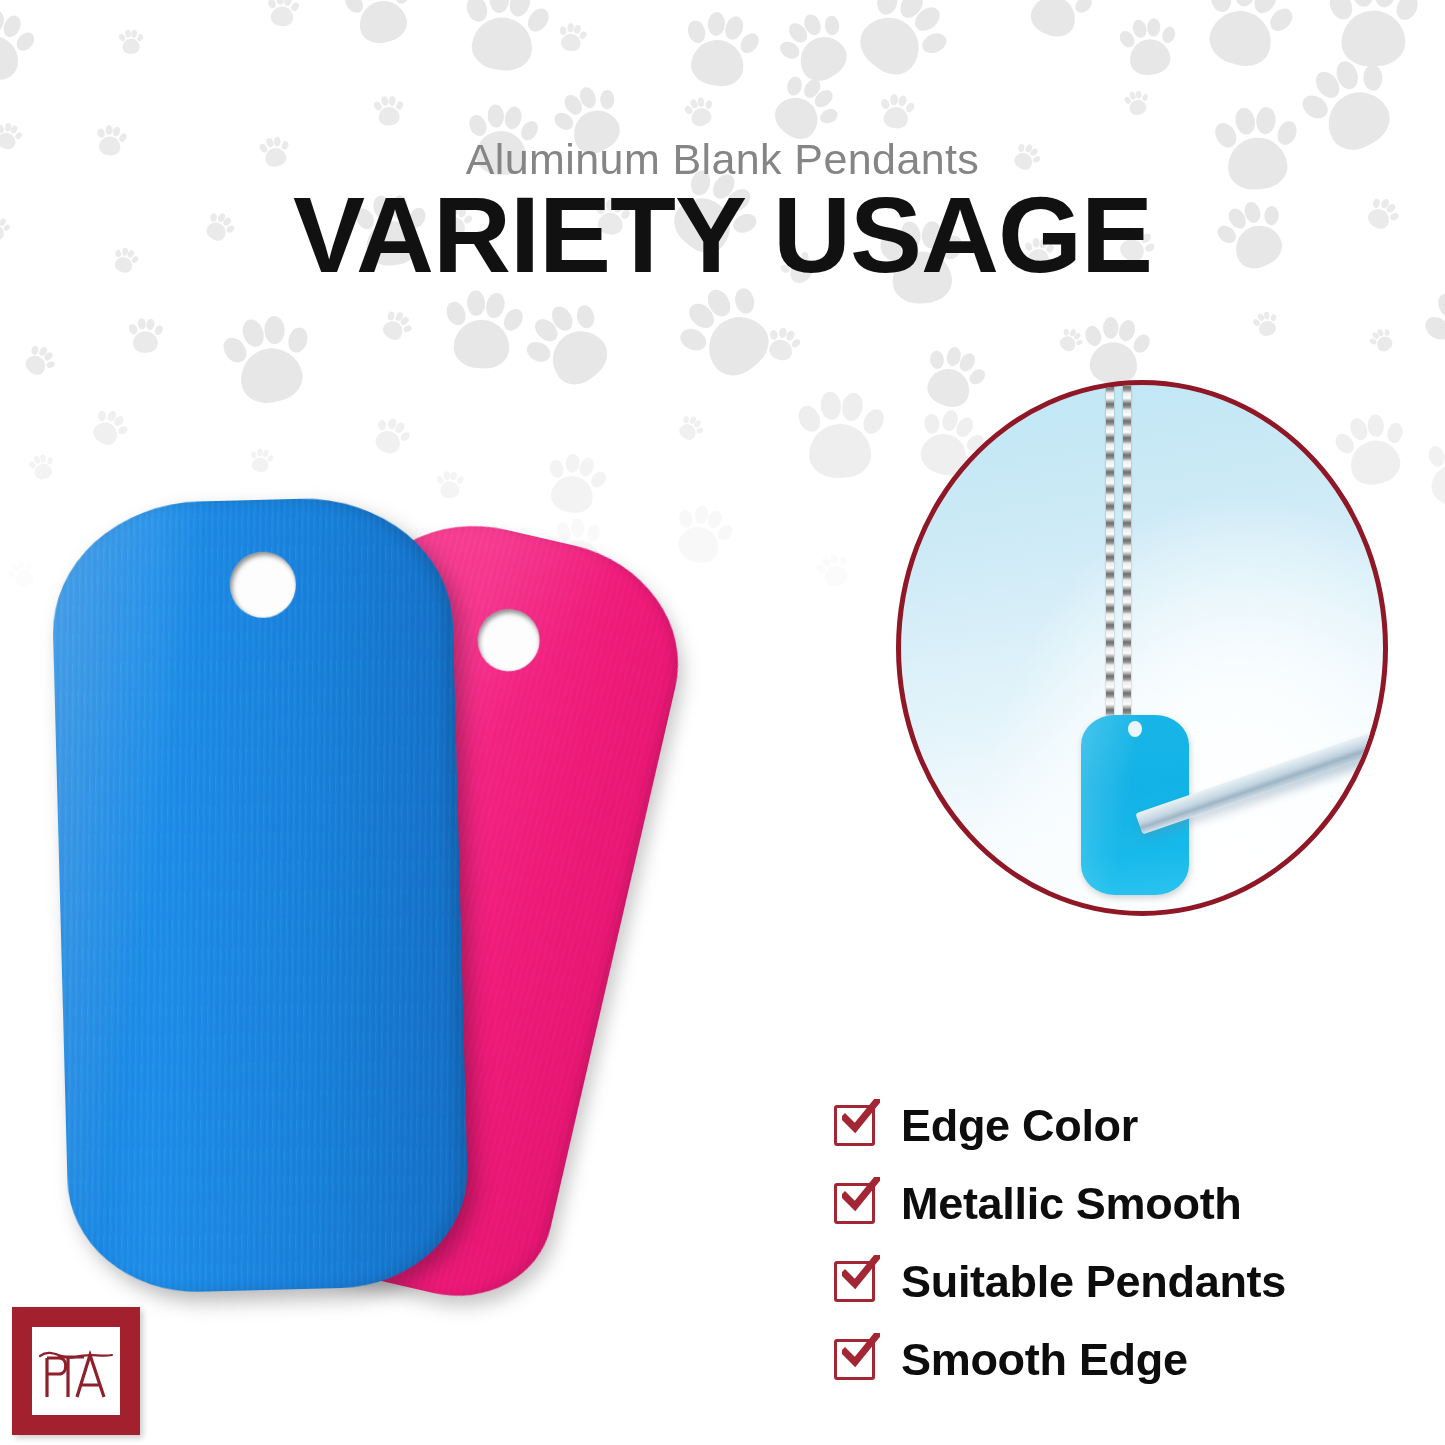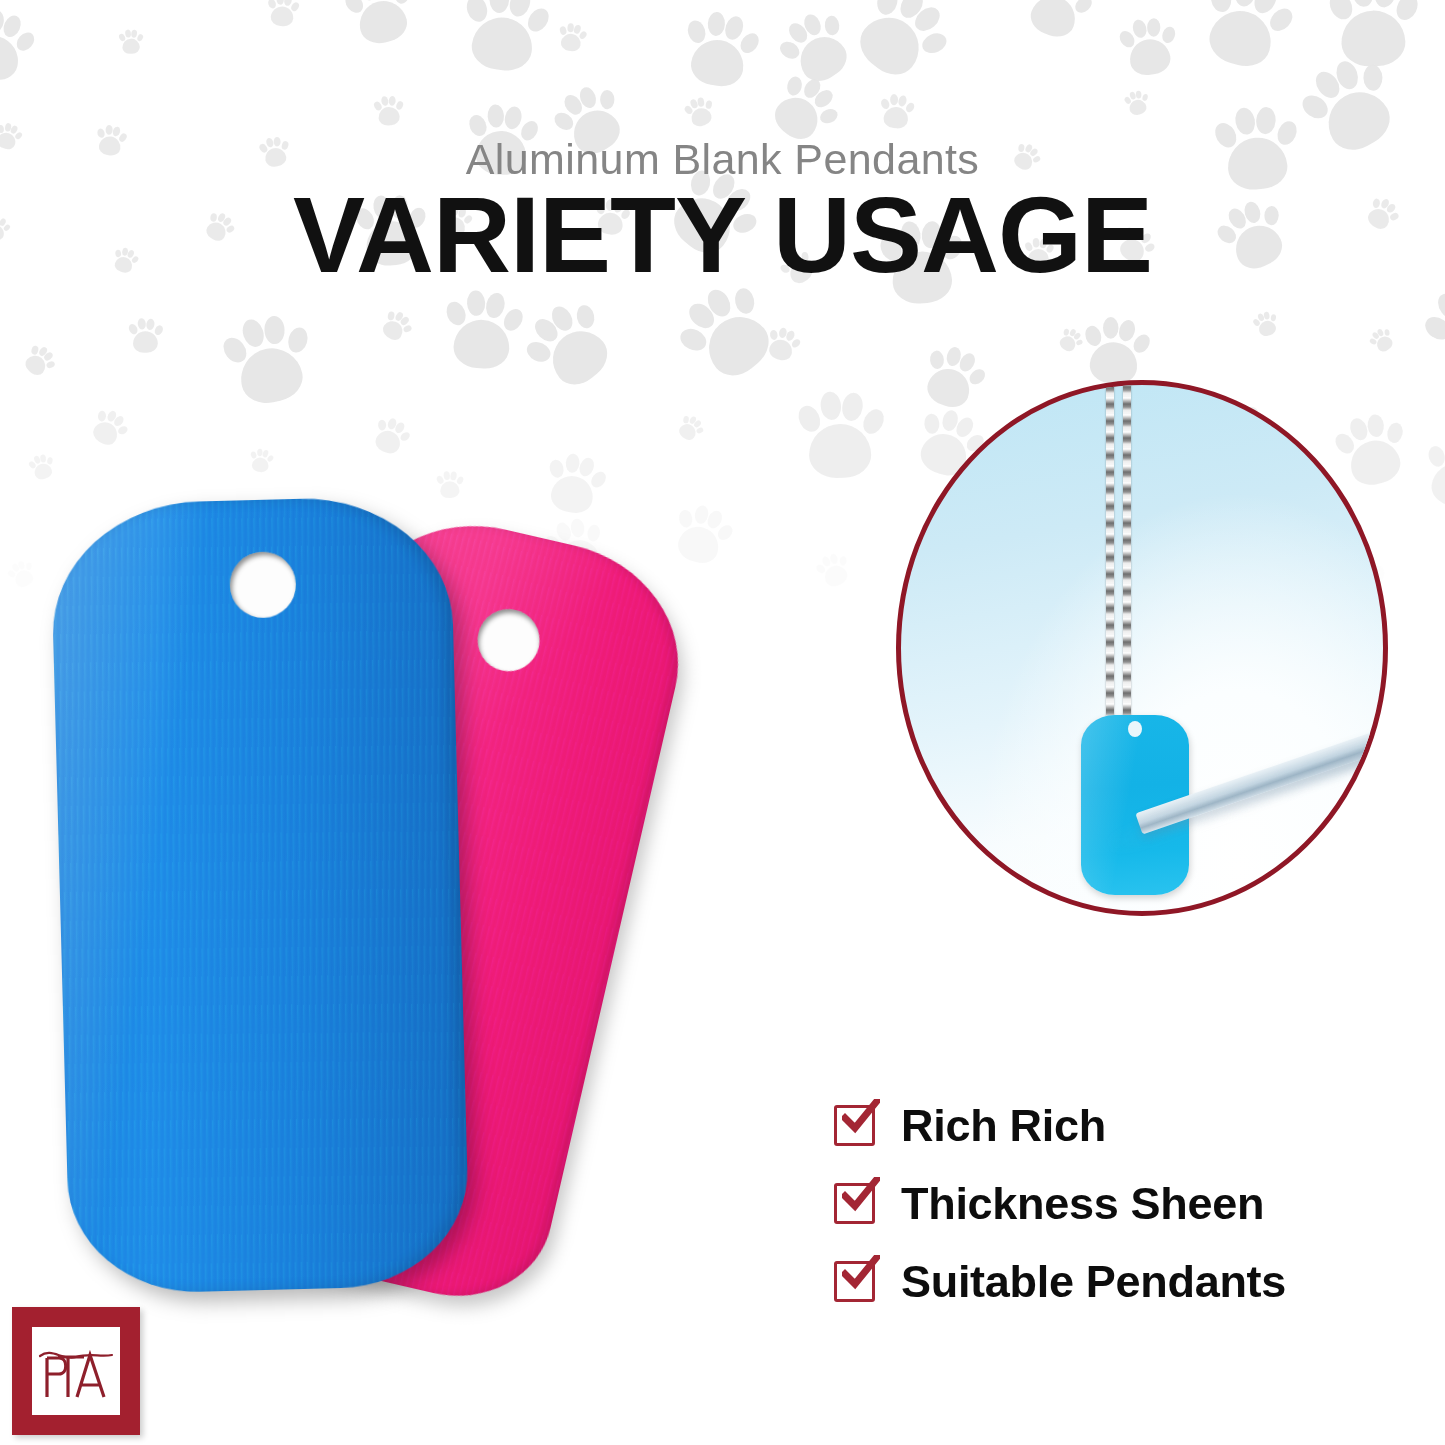--- a/index.html
+++ b/index.html
@@ -899,41 +899,49 @@
   </div>
 
   <div id="feature-list">
 
     <div class="feature-row">
       <span class="checkbox">
         <svg class="tick" viewBox="0 0 38 36">
           <path d="M3 19 L13 29 L35 2" fill="none" stroke="#a32634" stroke-width="7" stroke-linecap="square" stroke-linejoin="miter"></path>
         </svg>
       </span>
-      <span class="feature-label">Rich Rich</span>
+      <span class="feature-label">Edge Color</span>
     </div>
 
     <div class="feature-row">
       <span class="checkbox">
         <svg class="tick" viewBox="0 0 38 36">
           <path d="M3 19 L13 29 L35 2" fill="none" stroke="#a32634" stroke-width="7" stroke-linecap="square" stroke-linejoin="miter"></path>
         </svg>
       </span>
-      <span class="feature-label">Thickness Sheen</span>
+      <span class="feature-label">Metallic Smooth</span>
     </div>
 
     <div class="feature-row">
       <span class="checkbox">
         <svg class="tick" viewBox="0 0 38 36">
           <path d="M3 19 L13 29 L35 2" fill="none" stroke="#a32634" stroke-width="7" stroke-linecap="square" stroke-linejoin="miter"></path>
         </svg>
       </span>
       <span class="feature-label">Suitable Pendants</span>
     </div>
 
+    <div class="feature-row">
+      <span class="checkbox">
+        <svg class="tick" viewBox="0 0 38 36">
+          <path d="M3 19 L13 29 L35 2" fill="none" stroke="#a32634" stroke-width="7" stroke-linecap="square" stroke-linejoin="miter"></path>
+        </svg>
+      </span>
+      <span class="feature-label">Smooth Edge</span>
+    </div>
 
   </div>
 
   <div id="logo">
     <div class="logo-inner">
       <svg class="logo-mark" viewBox="0 0 88 88">
 
         <path d="M8 29 C20 20, 30 34, 44 30 C58 26, 68 30, 80 28" fill="none" stroke="#8e1f2b" stroke-width="2.2" stroke-linecap="round"></path>
 
         <path d="M15 31 L15 70 M15 31 L27 31 C36 31, 36 47, 27 47 L15 47" fill="none" stroke="#8e1f2b" stroke-width="3.2"></path>

